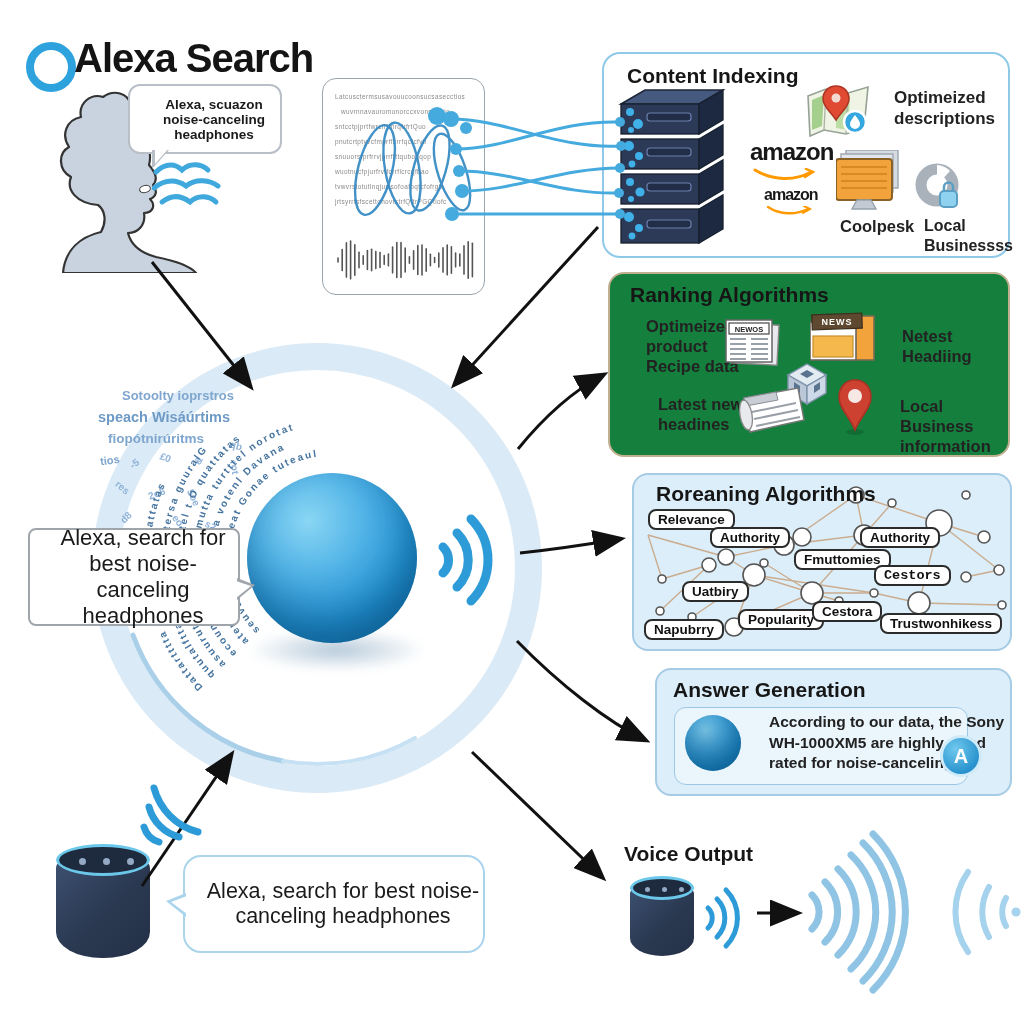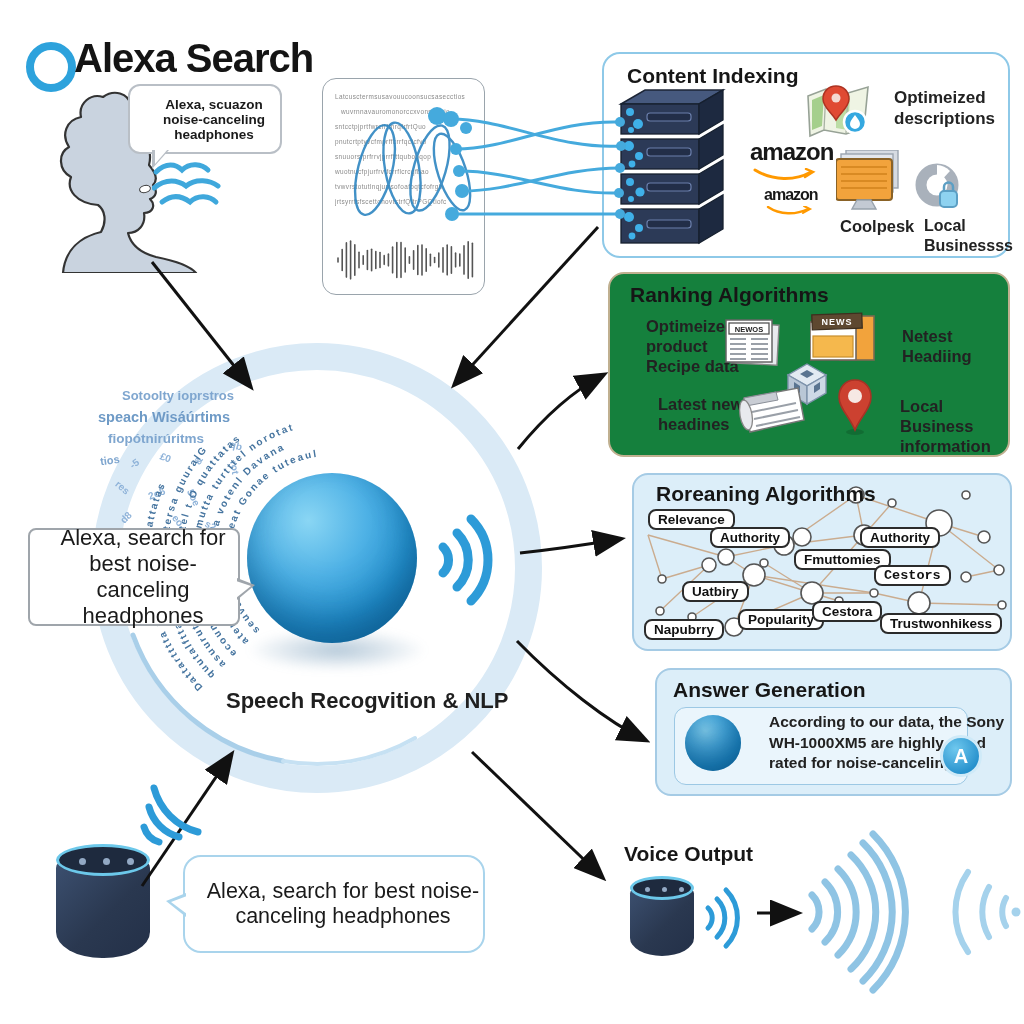--- a/index.html
+++ b/index.html
@@ -63,21 +63,20 @@
 <body>
 
 <div id="canvas">
 
   <div class="abs logo-ring" style="left:26px;top:42px;"></div>
   <div class="abs app-title" style="left:74px;top:36px;">Alexa Search</div>
 
   <div class="abs ring" style="left:92px;top:343px;"></div>
   <div class="abs sphere-shadow" style="left:244px;top:628px;width:186px;height:44px;"></div>
   <div class="abs sphere" style="left:247px;top:473px;width:170px;height:170px;"></div>
-  <div class="abs caption" style="left:226px;top:688px;">Speech Recogvition &amp; NLP</div>
 
   <div class="abs garble" style="left:122px;top:388px;font-size:13px;">Sotoolty ioprstros</div>
   <div class="abs garble" style="left:98px;top:409px;font-size:14.5px;color:#6E9AC6;">speach Wisáúrtims</div>
   <div class="abs garble" style="left:108px;top:431px;font-size:13.5px;">fiopótnirúritms</div>
   <div class="abs garble" style="left:100px;top:454px;font-size:11px;transform:rotate(-8deg);">tios</div>
   <span class="abs scatter" style="left:130px;top:458px;transform:rotate(-35deg);">-5</span>
   <span class="abs scatter" style="left:160px;top:452px;transform:rotate(20deg);">£0</span>
   <span class="abs scatter" style="left:195px;top:455px;transform:rotate(-60deg);">&amp;</span>
   <span class="abs scatter" style="left:115px;top:482px;transform:rotate(40deg);">res</span>
   <span class="abs scatter" style="left:148px;top:488px;transform:rotate(-20deg);">2o5</span>

